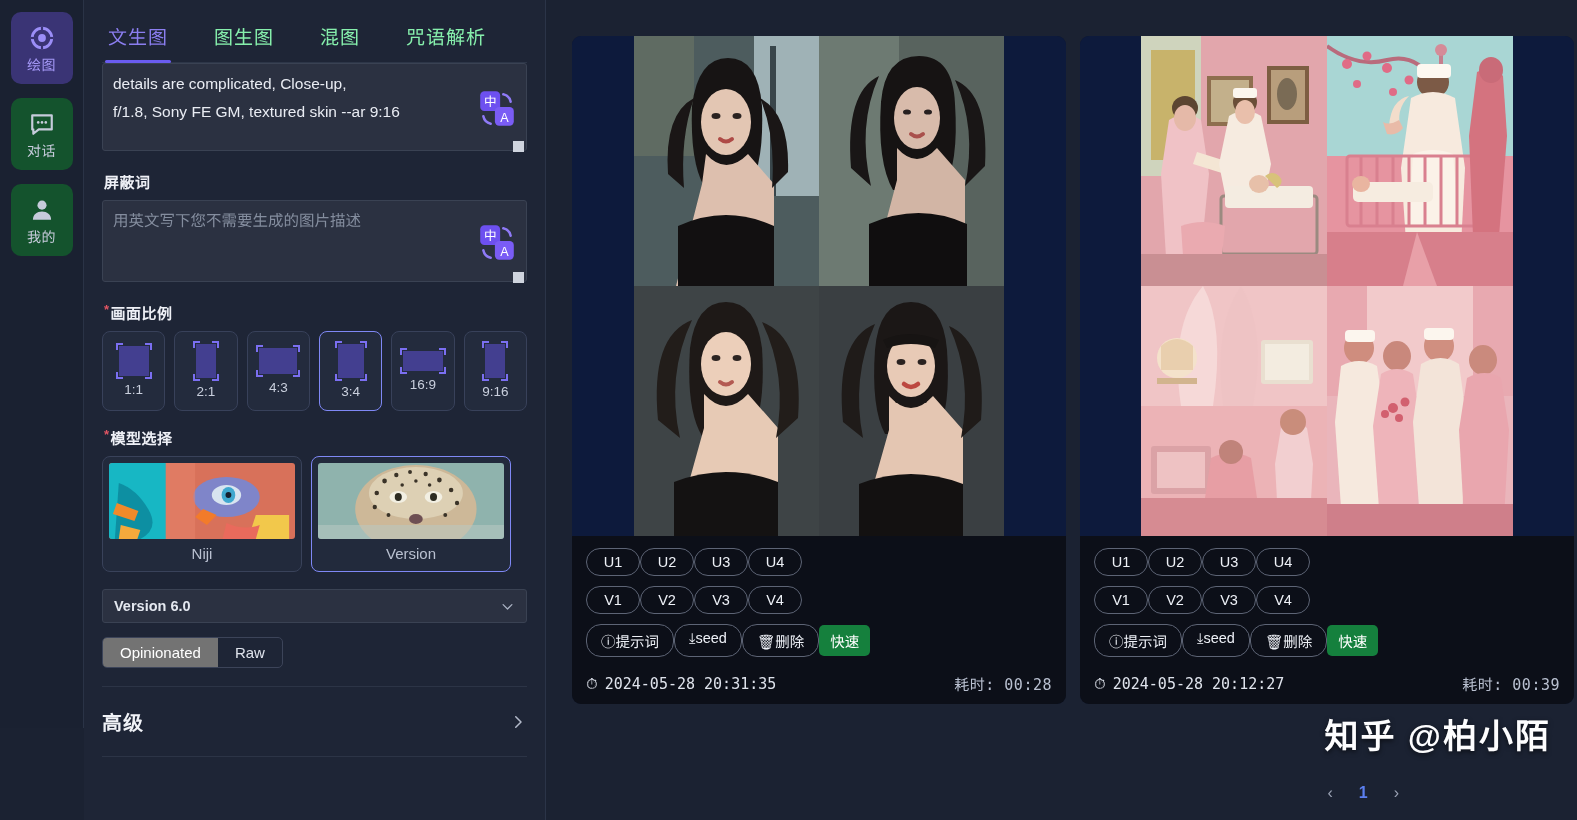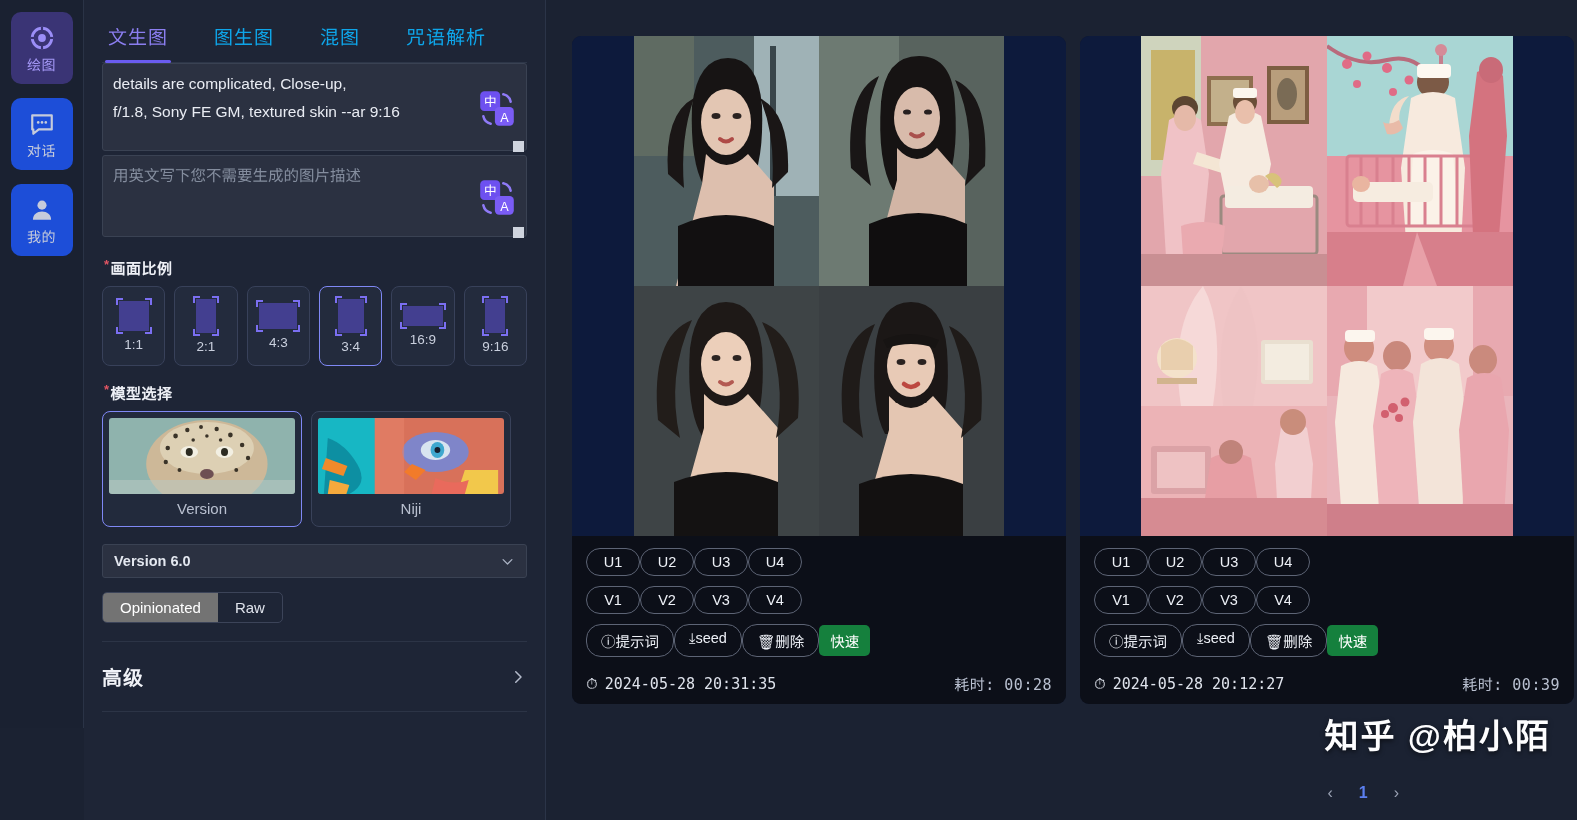--- a/index.html
+++ b/index.html
@@ -16,21 +16,21 @@
   
   .rail {
     width: 84px; flex: 0 0 84px; height: 728px;
     background: #1a2131;
     border-right: 1px solid #2a3346;
     padding-top: 12px;
     display: flex; flex-direction: column; align-items: center; gap: 14px;
   }
   .rail-item {
     width: 62px; height: 72px; border-radius: 10px;
-    background: #1d4ed8;
+    background: #14532d;
     display: flex; flex-direction: column; align-items: center; justify-content: center;
     gap: 7px; cursor: pointer;
     color: #c6cbdb;
   }
   .rail-item.active { background: #3a3475; color: #a397f5; }
   .rail-label { font-size: 14px; line-height: 1; letter-spacing: .5px; }
   .rail-ico { width: 26px; height: 26px; display: block; }
 
   
   .panel {
@@ -39,21 +39,21 @@
     border-right: 1px solid #2b3448;
     padding: 0 18px;
     position: relative;
     overflow: hidden;
   }
   .tabs {
     display: flex; gap: 46px; padding: 22px 6px 0 6px;
     border-bottom: 1px solid #2d3648; position: relative;
   }
   .tab {
-    font-size: 19px; color: #0ea5e9; padding-bottom: 13px; cursor: pointer;
+    font-size: 19px; color: #86efac; padding-bottom: 13px; cursor: pointer;
     position: relative; letter-spacing: 1px;
   }
   .tab.active { color: #8b7ef0; }
   .tab.active::after {
     content: ""; position: absolute; left: -3px; right: -3px; bottom: -1px;
     height: 3px; border-radius: 2px; background: #6a5cf0;
   }
 
   .field-label {
     font-size: 15px; font-weight: bold; color: #eef0f6;
@@ -226,20 +226,23 @@
         <rect x="4" y="3" width="19" height="19" rx="4" fill="#6d50f0"></rect>
         <text x="13.5" y="17" font-size="12" fill="#fff" text-anchor="middle" font-family="DejaVu Sans, sans-serif">中</text>
         <rect x="18" y="18" width="18" height="18" rx="4" fill="#7a5cf5"></rect>
         <text x="27" y="32" font-size="12" fill="#fff" text-anchor="middle" font-family="Liberation Sans, sans-serif">A</text>
         <path d="M26 6a9 9 0 0 1 7 7" fill="none" stroke="#8f7af7" stroke-width="2.4" stroke-linecap="round"></path>
         <path d="M14 34a9 9 0 0 1-7-7" fill="none" stroke="#8f7af7" stroke-width="2.4" stroke-linecap="round"></path>
       </svg>
       <div class="resize-grip"></div>
     </div>
 
+    <div class="field-label">
+      <span>屏蔽词</span>
+    </div>
     <div class="ta-wrap">
       <textarea class="ta ta-neg" placeholder="用英文写下您不需要生成的图片描述" style=""></textarea>
       <svg class="trans-btn" viewBox="0 0 40 40">
         <rect x="4" y="3" width="19" height="19" rx="4" fill="#6d50f0"></rect>
         <text x="13.5" y="17" font-size="12" fill="#fff" text-anchor="middle" font-family="DejaVu Sans, sans-serif">中</text>
         <rect x="18" y="18" width="18" height="18" rx="4" fill="#7a5cf5"></rect>
         <text x="27" y="32" font-size="12" fill="#fff" text-anchor="middle" font-family="Liberation Sans, sans-serif">A</text>
         <path d="M26 6a9 9 0 0 1 7 7" fill="none" stroke="#8f7af7" stroke-width="2.4" stroke-linecap="round"></path>
         <path d="M14 34a9 9 0 0 1-7-7" fill="none" stroke="#8f7af7" stroke-width="2.4" stroke-linecap="round"></path>
       </svg>
@@ -309,20 +312,40 @@
             <i style="right:-3px;bottom:-3px;border-left:none;border-top:none"></i>
           </div>
           <div class="ratio-label">9:16</div>
         </div>
       </div>
 
     <div class="field-label">
       <span class="req">*</span><span>模型选择</span>
     </div>
     <div class="models">
+      <div class="model">
+        <div class="model-thumb">
+          <svg width="100%" height="100%" viewBox="0 0 190 76" preserveAspectRatio="none">
+            <rect width="190" height="76" fill="#d8715a"></rect>
+            <path d="M0 0h58v76H0z" fill="#17b7c4"></path>
+            <path d="M10 20q18 6 30 26t-8 30H6z" fill="#0d8fa2"></path>
+            <path d="M8 40l22 8-4 10-22-7z" fill="#f08a2a"></path>
+            <path d="M12 62l20 5-3 9H10z" fill="#f5a93c"></path>
+            <ellipse cx="120" cy="34" rx="34" ry="20" fill="#7f85c9"></ellipse>
+            <ellipse cx="120" cy="32" rx="15" ry="10" fill="#d8e4f0"></ellipse>
+            <ellipse cx="122" cy="32" rx="7" ry="8" fill="#3fa8cf"></ellipse>
+            <circle cx="122" cy="32" r="3" fill="#16202f"></circle>
+            <path d="M96 46l14 6-10 10-12-8z" fill="#f27b2a"></path>
+            <path d="M150 52h34v24h-42z" fill="#f2c84b"></path>
+            <path d="M120 60q18 8 34 2l-4 14h-34z" fill="#e96a5c"></path>
+            <path d="M58 0h30v76H58z" fill="#e8836c" opacity=".55"></path>
+          </svg>
+        </div>
+        <div class="model-name">Niji</div>
+      </div>
       <div class="model sel">
         <div class="model-thumb">
           <svg width="100%" height="100%" viewBox="0 0 190 76" preserveAspectRatio="none">
             <rect width="190" height="76" fill="#8fb3ad"></rect>
             <ellipse cx="100" cy="46" rx="62" ry="44" fill="#cdb898"></ellipse>
             <ellipse cx="100" cy="30" rx="48" ry="26" fill="#ddd0b4"></ellipse>
             <ellipse cx="82" cy="34" rx="9" ry="6" fill="#f2efe2"></ellipse>
             <ellipse cx="118" cy="34" rx="9" ry="6" fill="#f2efe2"></ellipse>
             <ellipse cx="82" cy="34" rx="3.6" ry="4" fill="#2c2b21"></ellipse>
             <ellipse cx="118" cy="34" rx="3.6" ry="4" fill="#2c2b21"></ellipse>
@@ -340,40 +363,20 @@
               <circle cx="72" cy="52" r="2"></circle>
                 <circle cx="130" cy="52" r="2"></circle>
                 <circle cx="86" cy="22" r="1.8"></circle>
               <circle cx="114" cy="22" r="1.8"></circle>
                 <circle cx="100" cy="18" r="1.8"></circle>
             </g>
             <rect x="0" y="62" width="190" height="14" fill="#b9c9c2" opacity=".55"></rect>
           </svg>
         </div>
         <div class="model-name">Version</div>
-      </div>
-      <div class="model">
-        <div class="model-thumb">
-          <svg width="100%" height="100%" viewBox="0 0 190 76" preserveAspectRatio="none">
-            <rect width="190" height="76" fill="#d8715a"></rect>
-            <path d="M0 0h58v76H0z" fill="#17b7c4"></path>
-            <path d="M10 20q18 6 30 26t-8 30H6z" fill="#0d8fa2"></path>
-            <path d="M8 40l22 8-4 10-22-7z" fill="#f08a2a"></path>
-            <path d="M12 62l20 5-3 9H10z" fill="#f5a93c"></path>
-            <ellipse cx="120" cy="34" rx="34" ry="20" fill="#7f85c9"></ellipse>
-            <ellipse cx="120" cy="32" rx="15" ry="10" fill="#d8e4f0"></ellipse>
-            <ellipse cx="122" cy="32" rx="7" ry="8" fill="#3fa8cf"></ellipse>
-            <circle cx="122" cy="32" r="3" fill="#16202f"></circle>
-            <path d="M96 46l14 6-10 10-12-8z" fill="#f27b2a"></path>
-            <path d="M150 52h34v24h-42z" fill="#f2c84b"></path>
-            <path d="M120 60q18 8 34 2l-4 14h-34z" fill="#e96a5c"></path>
-            <path d="M58 0h30v76H58z" fill="#e8836c" opacity=".55"></path>
-          </svg>
-        </div>
-        <div class="model-name">Niji</div>
       </div>
     </div>
 
     <div class="select">
       <span>Version 6.0</span>
       <svg width="15" height="15" viewBox="0 0 24 24">
         <path d="M5 9l7 7 7-7" fill="none" stroke="#aab2c3" stroke-width="2" stroke-linecap="round" stroke-linejoin="round"></path>
       </svg>
     </div>
 

